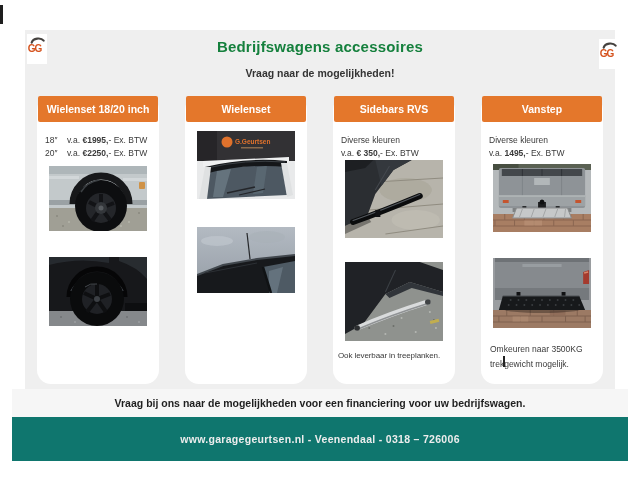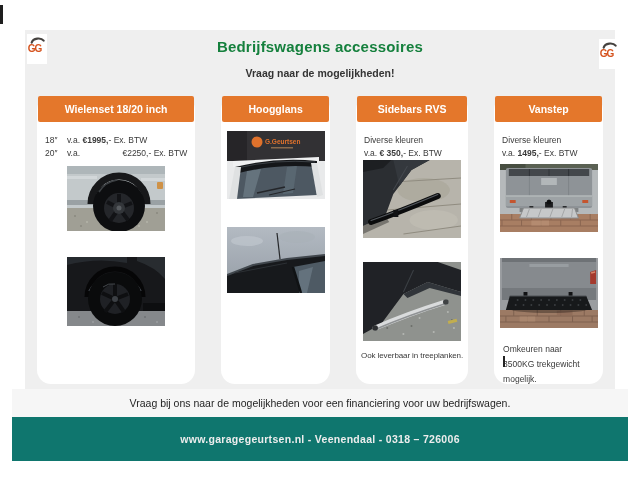--- a/index.html
+++ b/index.html
@@ -24,26 +24,26 @@
   .card-text{padding:12px 8px 0;font-size:8.5px;color:#3a3a3a}
   .trow{line-height:13px;white-space:nowrap}
   .sz{display:inline-block;width:22px}
   .photo{display:block;width:98px;margin:0 auto}
   .photo svg{display:block;width:100%;height:100%}
   .c1 .p1{height:65px;margin-top:6px}   .c1 .p2{height:69px;margin-top:26px}
   .c2 .p1{height:68px;margin-top:9px}   .c2 .p2{height:66px;margin-top:28px}
   .c3 .p1{height:78px;margin-top:0}     .c3 .p2{height:79px;margin-top:24px}
   .c4 .p1{height:68px;margin-top:4px}   .c4 .p2{height:70px;margin-top:26px}
   .caption{font-size:8px;color:#3a3a3a;line-height:13px;padding:0 5px}
-  .c3 .caption{margin-top:8px;white-space:nowrap;letter-spacing:-0.1px;text-align:right;}
+  .c3 .caption{margin-top:8px;white-space:nowrap;letter-spacing:-0.1px;text-align:left;}
   .c4 .caption{margin-top:14px;font-size:8.5px;line-height:15px;padding:0 9px}
   .cursor-mark{position:absolute;left:478px;top:326px;width:2px;height:11px;background:#222}
   .finance-band{position:absolute;left:12px;right:12px;top:389px;height:28px;background:#f6f6f6;
                 display:flex;align-items:center;justify-content:center;
-                font-size:10.5px;font-weight:normal;color:#1f1f1f}
+                font-size:10.5px;font-weight:bold;color:#1f1f1f}
   .footer-bar{position:absolute;left:12px;right:12px;top:417px;height:44px;background:#0f766e;
               display:flex;align-items:center;justify-content:center;color:#ededed;
               font-size:10.5px;font-weight:600;letter-spacing:.3px}
 </style>
 </head>
 <body>
 
 <div class="corner-mark"></div>
 
 <div class="slide">
@@ -63,21 +63,21 @@
 
   <div class="page-title">Bedrijfswagens accessoires</div>
   <div class="page-subtitle">Vraag naar de mogelijkheden!</div>
 
   <div class="cols">
 
     <div class="card c1">
       <div class="card-header">Wielenset 18/20 inch</div>
       <div class="card-text">
           <div class="trow"><span class="sz">18″</span><span>v.a. </span><span style="font-weight: bold;">€1995,</span><span>- Ex. BTW</span></div>
-          <div class="trow"><span class="sz">20″</span><span>v.a. </span><span style="font-weight: normal; margin-left: 40px;">€2250,</span><span>- Ex. BTW</span></div>
+          <div class="trow"><span class="sz">20″</span><span>v.a. </span><span style="font-weight: bold;">€2250,</span><span>- Ex. BTW</span></div>
         </div>
       <div class="photo p1">
         <svg viewBox="0 0 98 65" preserveAspectRatio="none">
           <rect width="98" height="65" fill="#c3c9cb"></rect>
           <rect width="98" height="8" fill="#aeb6b9"></rect>
           <rect y="10" width="30" height="3" fill="#d2d7d9"></rect>
             <rect x="74" y="12" width="24" height="3" fill="#d2d7d9"></rect>
           <rect y="34" width="98" height="5" fill="#9aa1a4"></rect>
           <rect y="42" width="98" height="23" fill="#a09f95"></rect>
           <g fill="#8a897f">
@@ -138,21 +138,21 @@
               <line x1="48" y1="42" x2="38" y2="55"></line>
               <line x1="48" y1="42" x2="35" y2="36"></line>
             </g>
           <circle cx="48" cy="42" r="3" fill="#3c4045"></circle>
           <path d="M36,30 A15 15 0 0 1 48,27" stroke="#45494e" stroke-width="1" fill="none"></path>
         </svg>
       </div>
     </div>
 
     <div class="card c2">
-      <div class="card-header">Hoogglans</div>
+      <div class="card-header">Wielenset</div>
       <div class="photo p1">
         <svg viewBox="0 0 98 68" preserveAspectRatio="none">
           <rect width="98" height="32" fill="#323134"></rect>
           <rect width="20" height="32" fill="#262528"></rect>
           <circle cx="30" cy="11" r="5.5" fill="#e0722c"></circle>
           <text x="38" y="13" font-size="6.5" font-weight="bold" fill="#e0722c" font-family="Liberation Sans,sans-serif">G.Geurtsen</text>
           <rect x="44" y="16" width="22" height="1.5" fill="#8a6a4c"></rect>
           <rect y="30" width="98" height="38" fill="#e9eaeb"></rect>
           <polygon points="6,30 92,26 92,31 6,36" fill="#eff0f1"></polygon>
           <polygon points="12,38 86,32 90,64 8,68" fill="#4d5862"></polygon>

